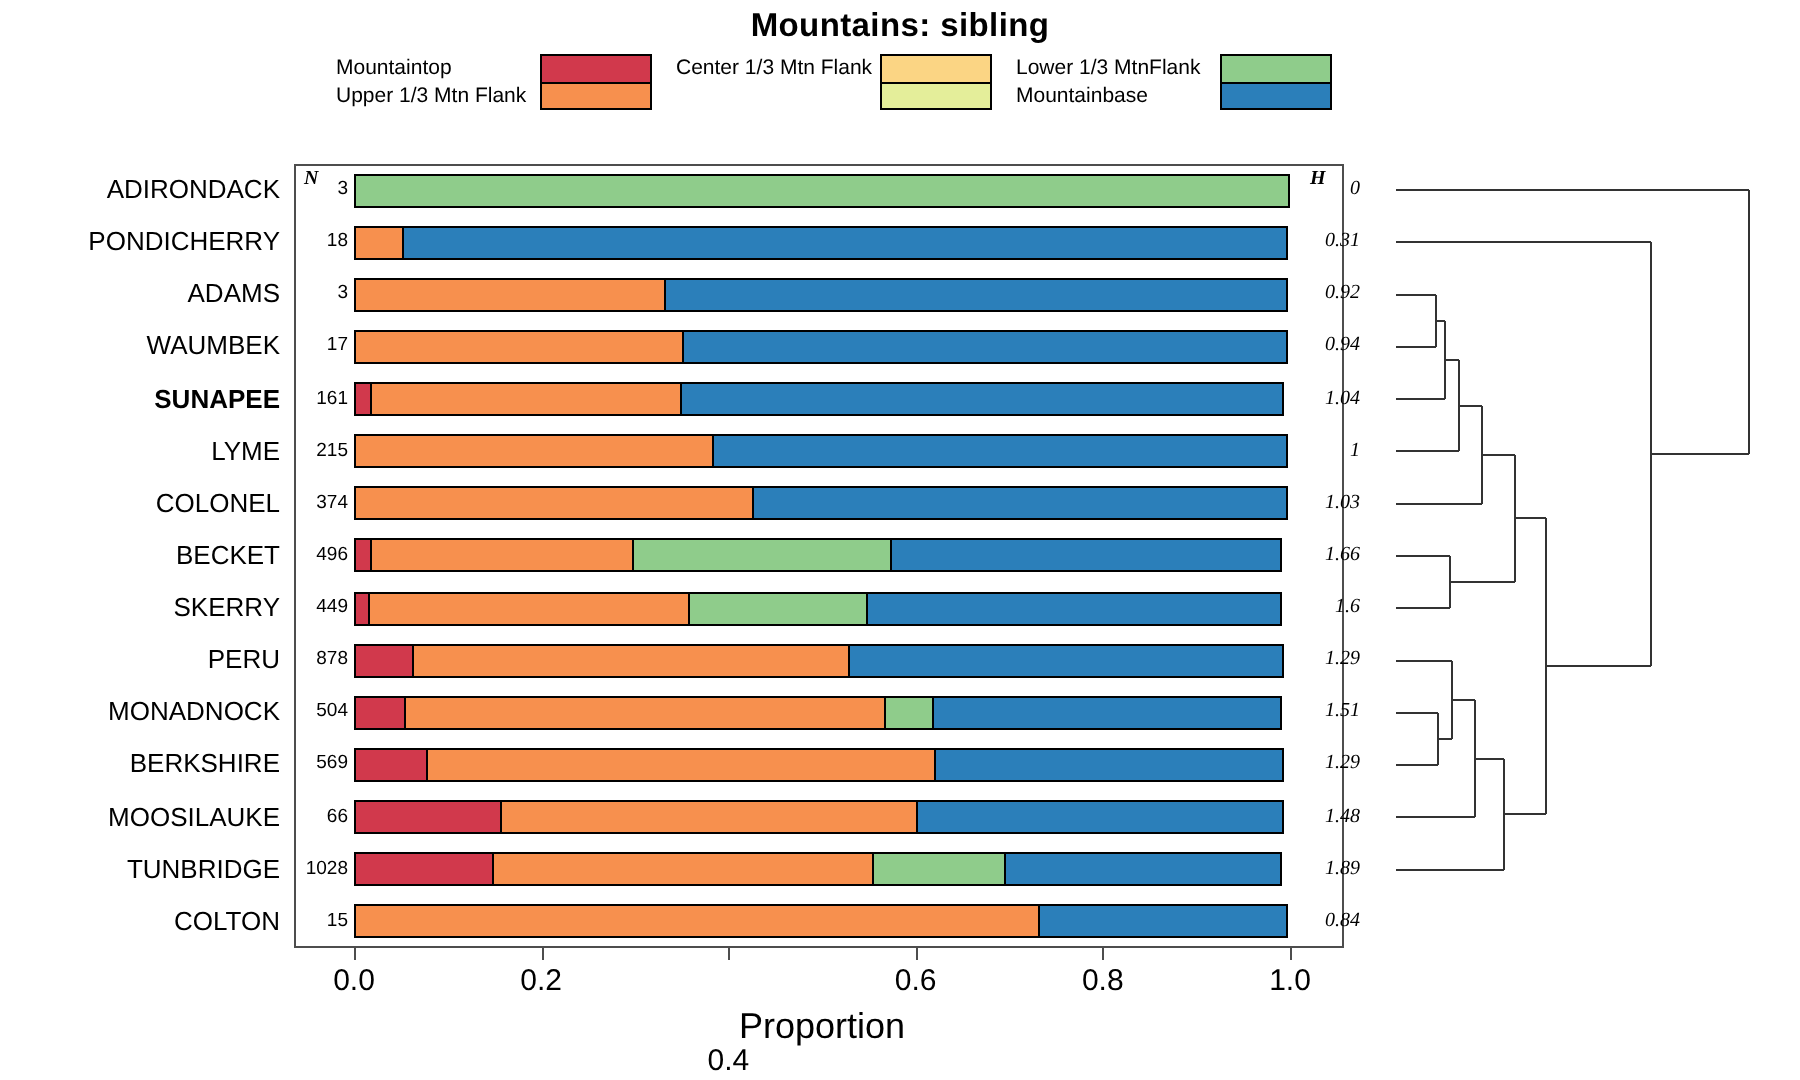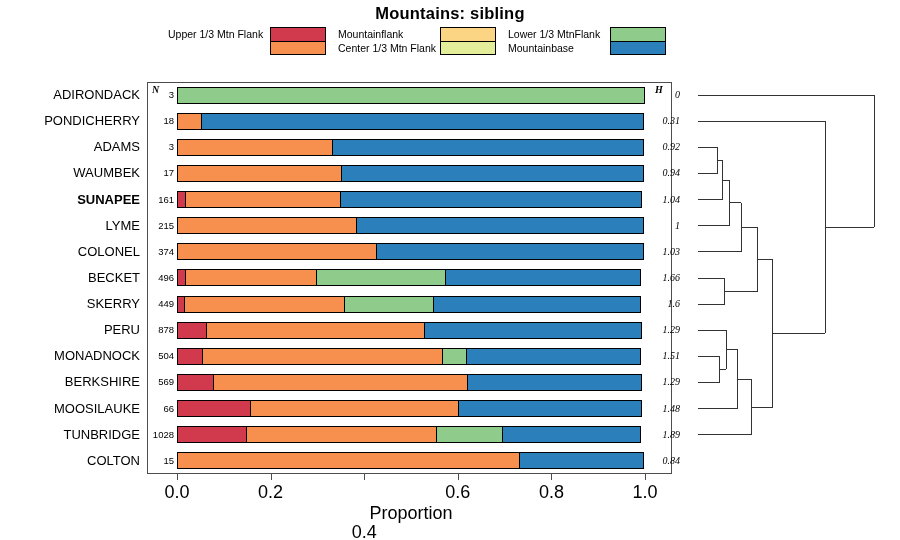--- a/index.html
+++ b/index.html
@@ -168,21 +168,21 @@
   .tick {
     position: absolute;
     top: 0;
     width: 1px;
     height: 6px;
     background: #4d4d4d;
   }
   .tick-label {
     position: absolute;
     top: 8px;
-    font-size: 18px;
+    font-size: 15px;
     transform: translateX(-50%);
     white-space: nowrap;
   }
   .axis-title {
     position: absolute;
     left: 177px;
     width: 468px;
     top: 503px;
     text-align: center;
     font-size: 18px;
@@ -201,31 +201,31 @@
 </head>
 <body>
 
 <div id="root">
 
   <div class="chart-title">Mountains: sibling</div>
 
   <div class="legend">
     <div class="legend-col c0">
       <div class="legend-row">
+        <span class="legend-label">Mountaintop</span>
+      </div>
+      <div class="legend-row">
         <span class="legend-label">Upper 1/3 Mtn Flank</span>
       </div>
       <div class="legend-swatch-wrap">
         <div class="legend-swatch" style="background: rgb(209, 57, 76);"></div>
         <div class="legend-swatch" style="background: rgb(247, 144, 78);"></div>
       </div>
     </div>
     <div class="legend-col c1">
-      <div class="legend-row">
-        <span class="legend-label">Mountainflank</span>
-      </div>
       <div class="legend-row">
         <span class="legend-label">Center 1/3 Mtn Flank</span>
       </div>
       <div class="legend-swatch-wrap">
         <div class="legend-swatch" style="background: rgb(251, 213, 132);"></div>
         <div class="legend-swatch" style="background: rgb(228, 238, 154);"></div>
       </div>
     </div>
     <div class="legend-col c2">
       <div class="legend-row">

